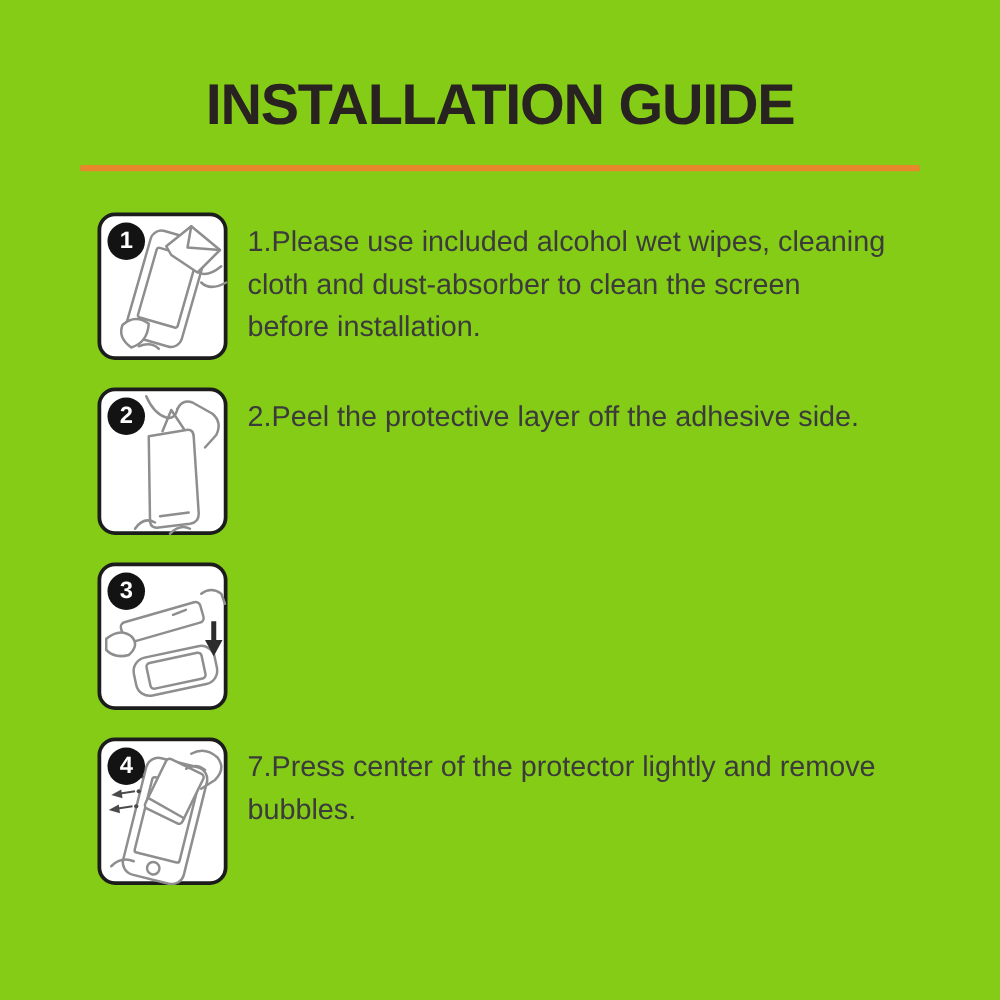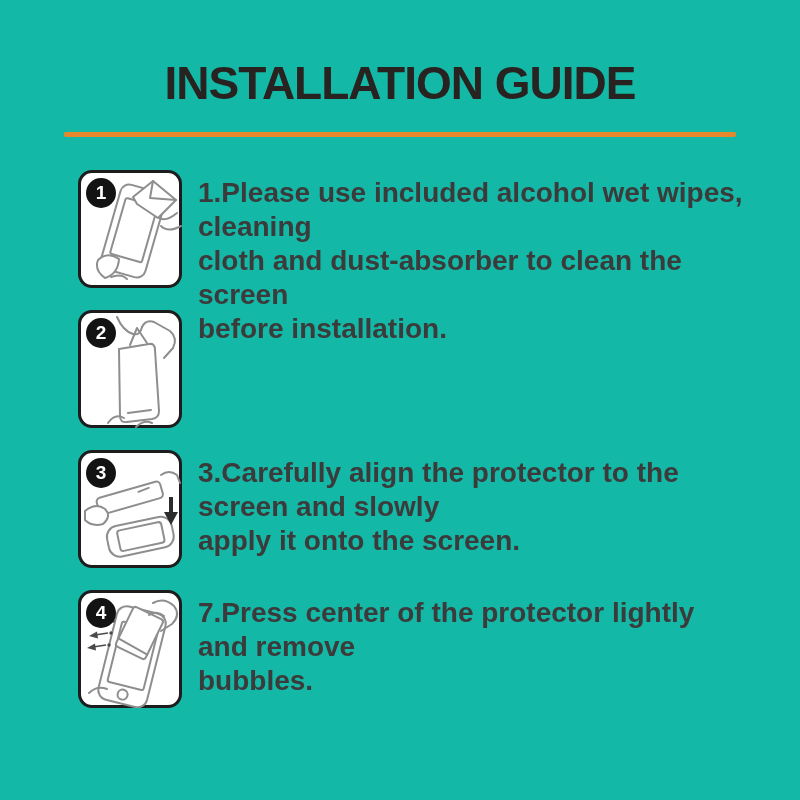--- a/index.html
+++ b/index.html
@@ -2,21 +2,21 @@
 <html><head>
 <meta charset="utf-8">
 <style>
   html, body { margin: 0; padding: 0; }
   body {
     width: 800px; height: 800px;
     background: #ffffff;
     font-family: "Liberation Sans", "DejaVu Sans", sans-serif;
     overflow: hidden;
   }
-  .page { width: 800px; height: 800px; position: relative; background: #14b8a6; }
+  .page { width: 800px; height: 800px; position: relative; background: #84cc16; }
 
   .title {
     margin: 0;
     padding-top: 60px;
     text-align: center;
     font-size: 46px;
     font-weight: bold;
     letter-spacing: -1px;
     color: #282220;
     line-height: 1;
@@ -63,25 +63,24 @@
     align-items: center;
     justify-content: center;
     z-index: 2;
   }
   .illus-box svg { position: absolute; left: 0; top: 0; }
 
   .step-text {
     margin: 0;
     padding: 6px 0 0 16px;
     width: 545px;
-    font-size: 28px;
+    font-size: 23px;
     line-height: 34px;
     color: #3b3b3b;
     white-space: pre-line;
-    font-weight: bold;
   }
 </style>
 </head>
 <body>
 
 <div class="page">
 
   <h1 class="title">INSTALLATION GUIDE</h1>
   <div class="divider" style="background: rgb(232, 136, 44);"></div>
 
@@ -118,20 +117,21 @@
             <path d="M38 36 L68 31 Q74 30 74 37 L78 98 Q78 105 71 106 L46 109 Q39 110 39 103 Z" fill="#fff"></path>
             <path d="M47 100 L70 97"></path>
             <path d="M49 32 L56 15 L66 30" fill="#fff"></path>
             <path d="M36 4 Q42 18 52 21 Q59 23 61 14"></path>
             <path d="M61 14 Q65 6 73 9 L89 18 Q97 25 92 35 L83 45"></path>
             <path d="M27 110 Q34 100 43 105"></path>
             <path d="M55 114 Q63 106 71 110"></path>
           </g>
         </svg>
       </div>
+      <p class="step-text">2.Peel the protective layer off the adhesive side.</p>
     </div>
 
     <div class="step-row">
       <div class="illus-box">
         <span class="badge">3</span>
         <svg width="104" height="118" viewBox="0 0 104 118">
           <g stroke="#8e8e8e" fill="none" stroke-width="2" stroke-linejoin="round" stroke-linecap="round">
             <g transform="rotate(-12 60 82)">
               <rect x="26" y="68" width="66" height="31" rx="11" fill="#fff"></rect>
               <rect x="37" y="73" width="45" height="21" rx="3" fill="#fff"></rect>
@@ -142,22 +142,20 @@
             </g>
             <path d="M4 58 Q15 49 24 56 Q31 63 22 71 Q11 74 4 67 Z" fill="#fff"></path>
             <path d="M80 22 Q88 16 96 22 L99 30"></path>
           </g>
           <g stroke="#2c2c2c" fill="#2c2c2c">
             <line x1="90" y1="44" x2="90" y2="61" stroke-width="4"></line>
             <path d="M83 59 L97 59 L90 72 Z" stroke="none"></path>
           </g>
         </svg>
       </div>
-      <p class="step-text">3.Carefully align the protector to the screen and slowly
-apply it onto the screen.</p>
     </div>
 
     <div class="step-row">
       <div class="illus-box">
         <span class="badge">4</span>
         <svg width="104" height="118" viewBox="0 0 104 118">
           <g stroke="#8e8e8e" fill="none" stroke-width="2" stroke-linejoin="round" stroke-linecap="round">
             <g transform="rotate(14 52 64)">
               <rect x="26" y="16" width="50" height="96" rx="10" fill="#fff"></rect>
               <rect x="33" y="32" width="37" height="62" rx="2" fill="#fff"></rect>

